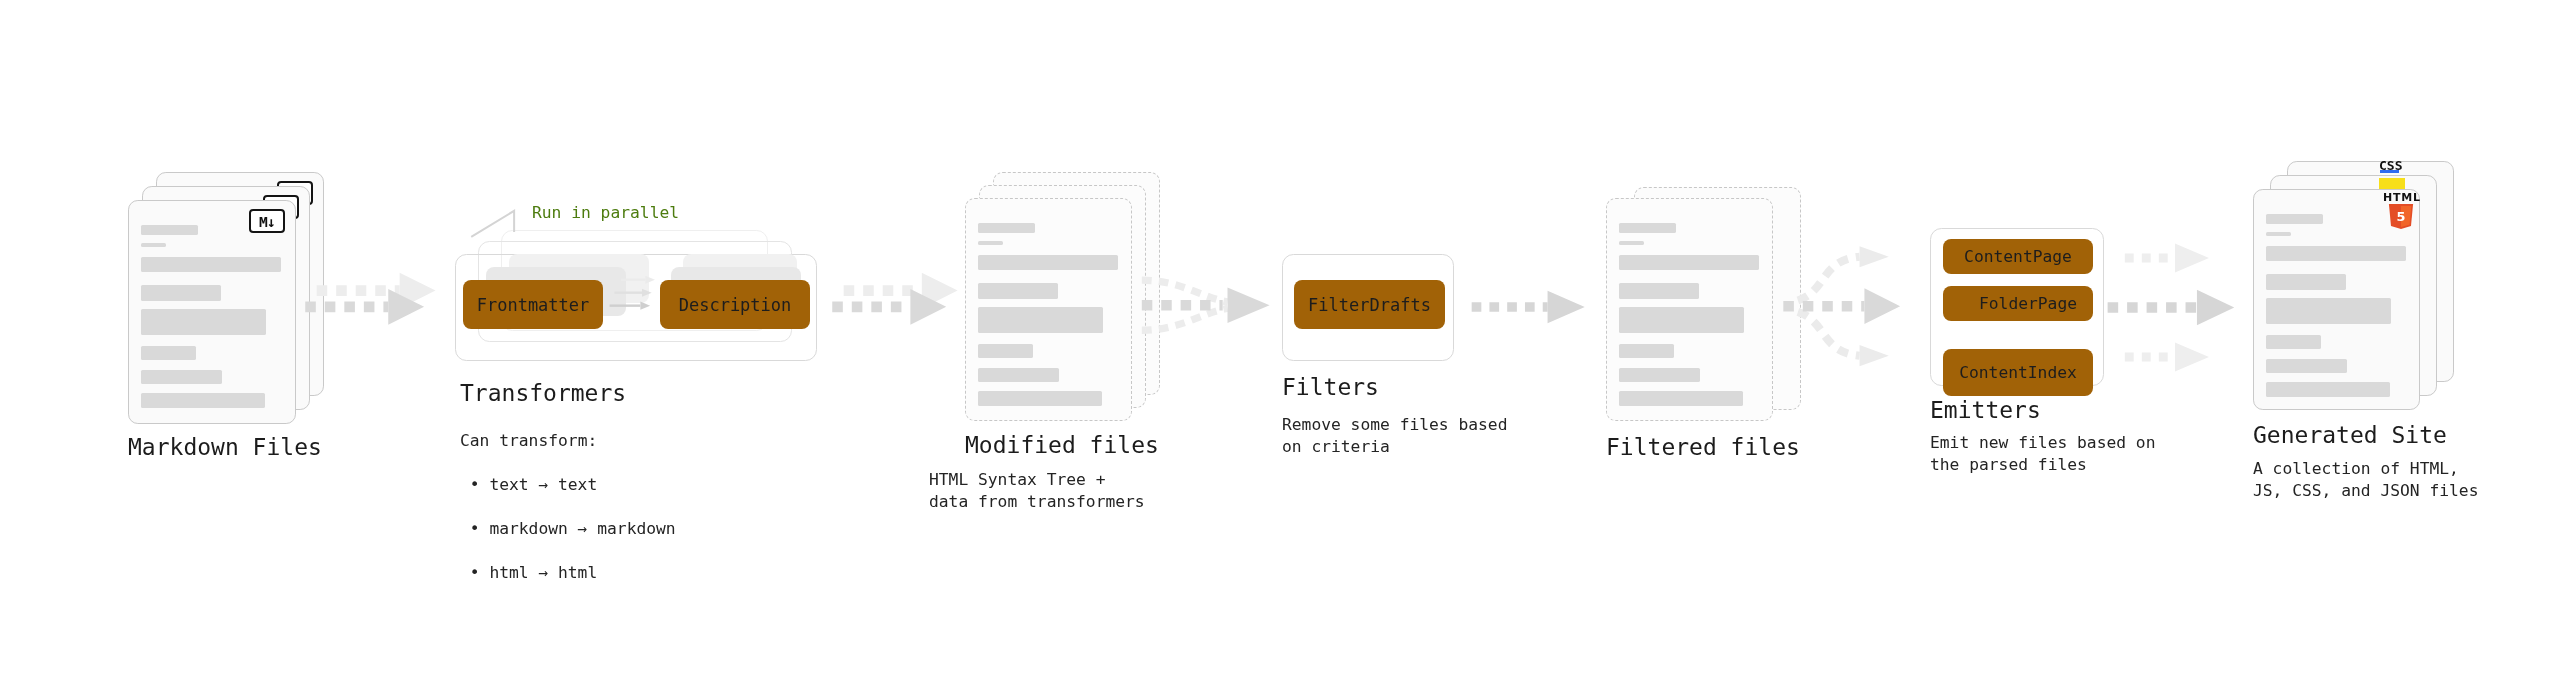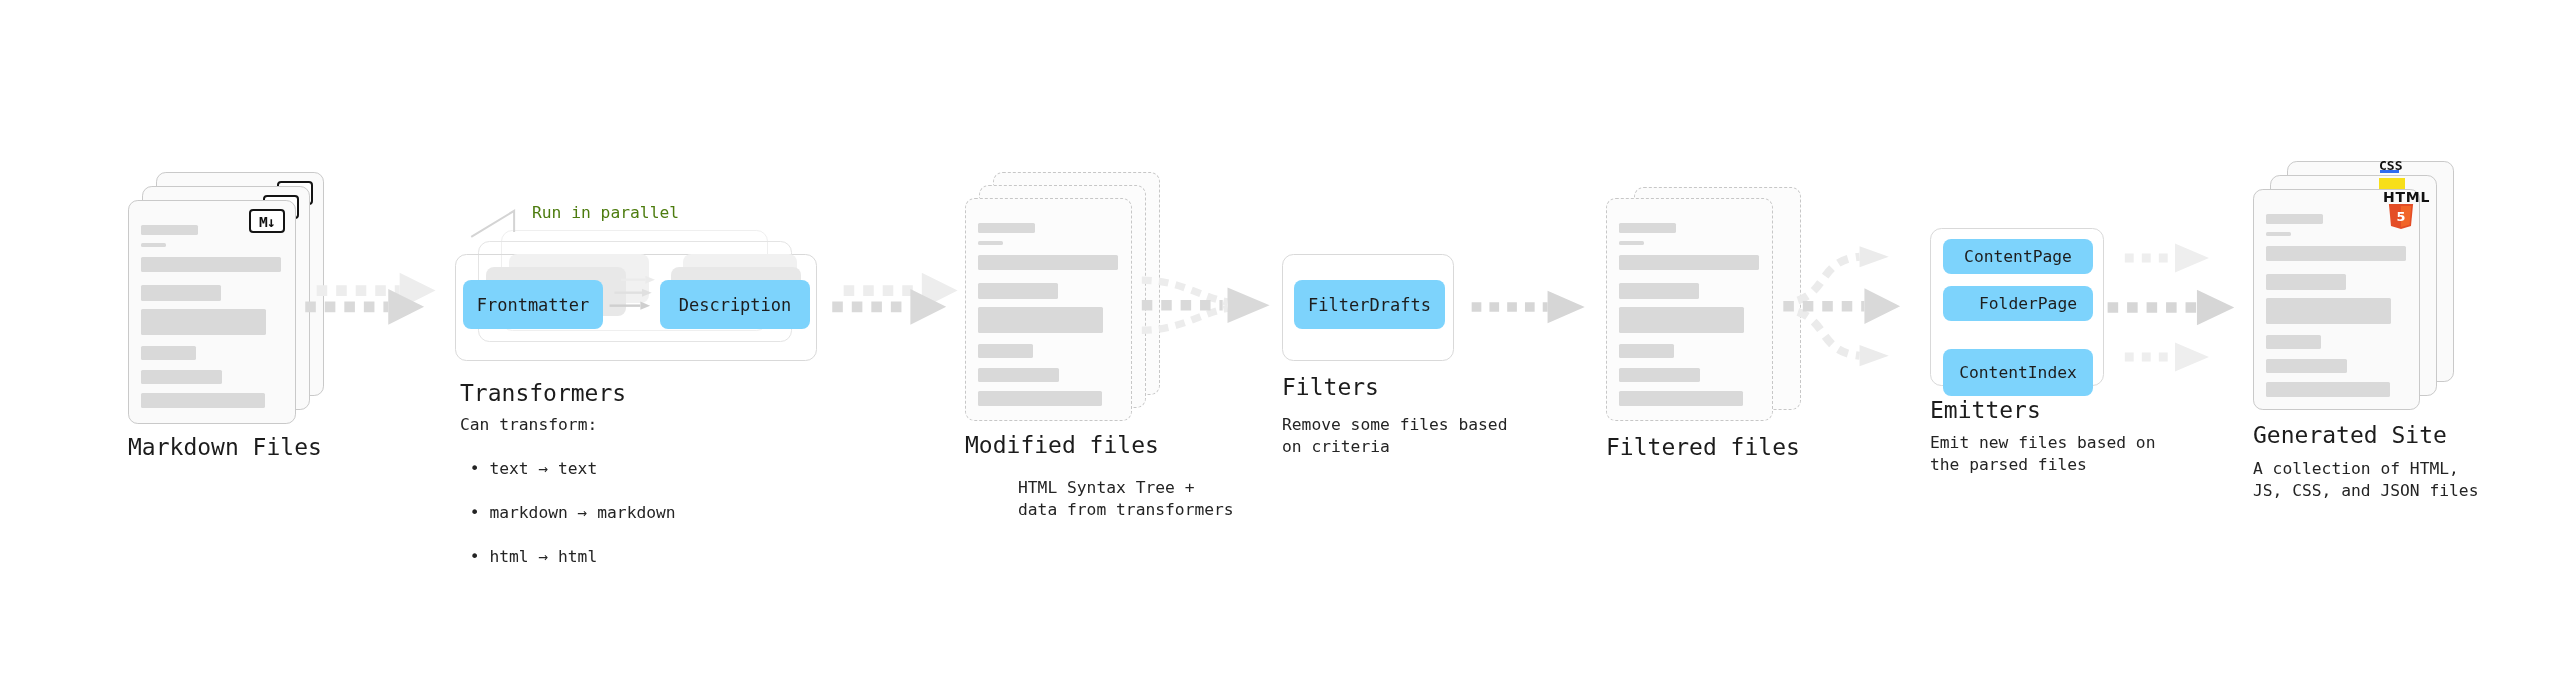--- a/index.html
+++ b/index.html
@@ -28,36 +28,36 @@
 
   
   .stage-label{position:absolute;font-size:23px;color:#1c1c1c;white-space:nowrap;}
   .stage-desc{position:absolute;font-size:16.3px;line-height:22px;color:#242424;white-space:pre-line;}
   .bullet-line{padding-left:9.8px;}
 
   
   .box{position:absolute;box-sizing:border-box;border-radius:11.4px;border:1.6px solid #d9d9d9;background:transparent;}
   .box.ghost1{border-color:#e4e4e4;}
   .box.ghost2{border-color:#efefef;}
-  .pill{position:absolute;box-sizing:border-box;border-radius:8.1px;background:#7dd3fc;
+  .pill{position:absolute;box-sizing:border-box;border-radius:8.1px;background:#a16207;
     display:flex;align-items:center;justify-content:center;font-size:17px;color:#1d1d1d;white-space:nowrap;}
   .pill.g1{background:#e8e8e8;}
   .pill.g2{background:#f1f1f1;}
   .pill.sm{font-size:16.3px;}
 
   .annotation{position:absolute;font-size:16.3px;color:#4d7c0f;white-space:nowrap;}
   svg{position:absolute;overflow:visible;}
 
   
   .css-badge{position:absolute;left:2379px;top:162px;width:21px;text-align:center;}
   .css-badge .txt{font-size:13px;font-weight:bold;color:#111;line-height:7.3px;letter-spacing:0;}
   .css-badge .bar-blue{width:19.5px;height:3.3px;background:#2f6bf0;margin:0.8px auto 0 auto;}
   .js-badge{position:absolute;left:2379px;top:178px;width:26px;height:18px;background:#f7df1a;}
   .html5-logo{position:absolute;left:2383px;top:193px;width:36px;text-align:center;}
-  .html5-logo .txt{font-size:14px;font-weight:bold;color:#111;line-height:9.8px;font-family:"DejaVu Sans","Liberation Sans",sans-serif;letter-spacing:0.8px;}
+  .html5-logo .txt{font-size:11px;font-weight:bold;color:#111;line-height:9.8px;font-family:"DejaVu Sans","Liberation Sans",sans-serif;letter-spacing:0.8px;}
 </style>
 </head>
 <body>
 
 <div class="canvas">
 
   <div class="doc solid" style="left:156px;top:172px;width:168px;height:224px;">
     <div class="md-badge">
         <span>M↓</span>
       </div>
@@ -111,21 +111,21 @@
     <line x1="14" y1="28" x2="48" y2="28" stroke="#e0e0e0" stroke-width="3"></line>
     <polygon points="48,23 60,28 48,33" fill="#e0e0e0"></polygon>
     <line x1="8" y1="44" x2="46" y2="44" stroke="#cfcfcf" stroke-width="3"></line>
     <polygon points="46,39 58,44 46,49" fill="#cfcfcf"></polygon>
   </svg>
 
   <div class="pill" style="left:463px;top:280px;width:140px;height:49px;">Frontmatter</div>
   <div class="pill" style="left:660px;top:280px;width:150px;height:49px;">Description</div>
 
   <div class="stage-label" style="left:460px;top:380px;">Transformers</div>
-  <div class="stage-desc" style="left:460px;top:392px;">
+  <div class="stage-desc" style="left:460px;top:408px;">
     <div>Can transform:</div>
     <div class="bullet-line">• text → text</div>
     <div class="bullet-line">• markdown → markdown</div>
     <div class="bullet-line">• html → html</div>
   </div>
 
   <svg style="left:829px;top:271px;" width="140" height="75" viewBox="0 0 172 92">
     <line x1="18" y1="24" x2="114" y2="24" stroke="#ededed" stroke-width="13" stroke-dasharray="13 11"></line>
     <polygon points="114,2 158,24 114,46" fill="#ededed"></polygon>
     <line x1="4" y1="44" x2="100" y2="44" stroke="#d9d9d9" stroke-width="13" stroke-dasharray="13 11"></line>
@@ -140,21 +140,21 @@
         <div class="bar b2"></div>
         <div class="bar b3"></div>
         <div class="bar b4"></div>
       <div class="bar b5"></div>
         <div class="bar b6"></div>
         <div class="bar b7"></div>
         <div class="bar b8"></div>
     </div>
   </div>
   <div class="stage-label" style="left:965px;top:432px;">Modified files</div>
-  <div class="stage-desc" style="left:1018px;top:469px;margin-top:8px;">HTML Syntax Tree +
+  <div class="stage-desc" style="left:929px;top:469px;">HTML Syntax Tree +
 data from transformers</div>
 
   <svg style="left:1138px;top:268px;" width="137" height="76" viewBox="0 0 168 94">
     <path d="M 4,15 C 52,15 76,36 110,42" fill="none" stroke="#ececec" stroke-width="9" stroke-dasharray="12 9"></path>
     <path d="M 4,77 C 52,77 76,56 110,50" fill="none" stroke="#ececec" stroke-width="9" stroke-dasharray="12 9"></path>
     <line x1="4" y1="46" x2="104" y2="46" stroke="#d9d9d9" stroke-width="13" stroke-dasharray="13 11"></line>
     <polygon points="110,24 162,46 110,68" fill="#d9d9d9"></polygon>
   </svg>
 
   <div class="box" style="left:1282px;top:254px;width:172px;height:107px;"></div>

